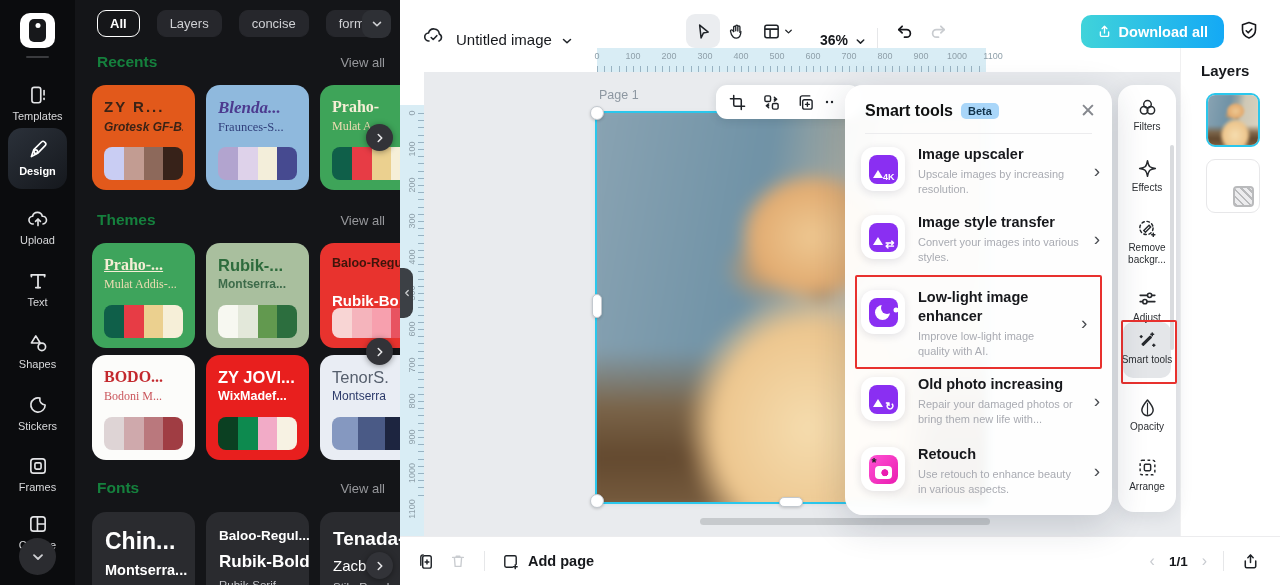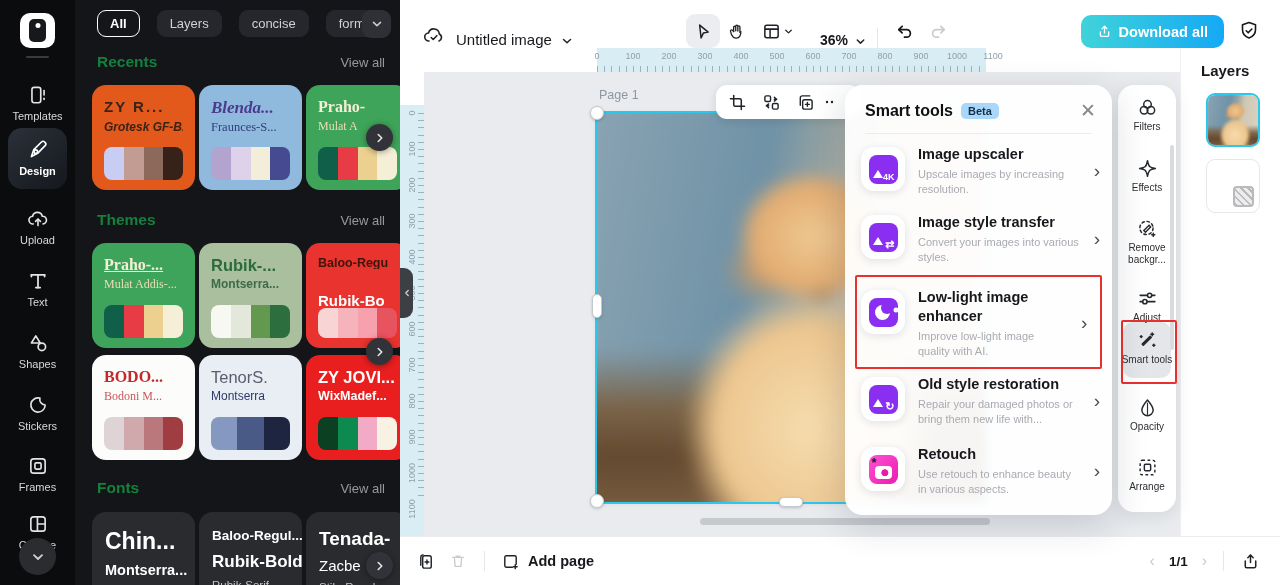--- a/index.html
+++ b/index.html
@@ -27,21 +27,21 @@
   .panel-dark{position:absolute;left:75px;top:0;width:325px;height:585px;background:#141518;overflow:hidden;z-index:30}
   .tagbar{position:absolute;left:22px;top:10px;right:8px;display:flex;gap:17px;align-items:center}
   .chip{background:#26272c;border:1.5px solid #26272c;border-radius:9px;padding:5px 12px;font-size:13px;
         color:#cfd0d4;white-space:nowrap;cursor:pointer}
   .chip.active{background:#151619;border-color:#fff;color:#fff;font-weight:700}
   .tag-more{position:absolute;left:287px;top:10px;width:29px;height:28px;border-radius:9px;background:#2e3035;
         display:flex;align-items:center;justify-content:center;cursor:pointer;z-index:3}
   .sec-head{position:absolute;left:22px;right:15px;display:flex;justify-content:space-between;align-items:center}
   .sec-title{font-size:15.5px;font-weight:700;color:#15803d}
   .view-all{font-size:13px;color:#97989c;cursor:pointer}
-  .card-row{position:absolute;left:17px;display:flex;gap:4px}
+  .card-row{position:absolute;left:17px;display:flex;gap:11px}
   .card{width:103px;height:105px;border-radius:14px;padding:14px 12px 10px;box-sizing:border-box;
         display:flex;flex-direction:column;cursor:pointer;flex:none}
   .card .t{font-size:16px;font-weight:700;line-height:1.05;white-space:nowrap;overflow:hidden}
   .card .s{font-size:12px;margin-top:3px;white-space:nowrap;overflow:hidden}
   .pal{display:flex;height:33px;border-radius:8px;overflow:hidden;margin-top:auto}
   .pal span{flex:1}
   .card.v-serif .t,.card.v-serif .s{font-family:"Liberation Serif",serif}
   .card.v-script .t{font-family:"Liberation Serif",serif;font-style:italic;font-weight:700;font-size:17px}
   .card.v-script .s{font-family:"Liberation Serif",serif;font-size:12.5px}
   .card.v-bubble .t{font-weight:800;letter-spacing:2px;font-size:15px}
@@ -376,38 +376,38 @@
         <div class="t" style="color: rgb(195, 40, 45);">BODO...</div>
         <div class="s" style="color: rgb(202, 87, 93);">Bodoni M...</div>
         <div class="pal">
           <span style="background: rgb(222, 212, 213);"></span>
           <span style="background: rgb(207, 169, 172);"></span>
           <span style="background: rgb(186, 120, 125);"></span>
           <span style="background: rgb(160, 61, 67);"></span>
         </div>
       </div>
 
-      <div class="card v-tenor" style="background: rgb(233, 237, 244);">
-        <div class="t" style="color: rgb(86, 95, 109);">TenorS.</div>
-        <div class="s" style="color: rgb(44, 58, 106);">Montserra</div>
-        <div class="pal">
-          <span style="background: rgb(133, 152, 192);"></span>
-          <span style="background: rgb(74, 90, 134);"></span>
-          <span style="background: rgb(29, 37, 64);"></span>
-        </div>
-      </div>
-
       <div class="card v-zy" style="background: rgb(232, 31, 30);">
         <div class="t" style="color: rgb(255, 255, 255);">ZY JOVI...</div>
         <div class="s" style="color: rgb(255, 255, 255);">WixMadef...</div>
         <div class="pal">
           <span style="background: rgb(11, 64, 34);"></span>
           <span style="background: rgb(13, 138, 79);"></span>
           <span style="background: rgb(242, 171, 199);"></span>
           <span style="background: rgb(247, 242, 227);"></span>
+        </div>
+      </div>
+
+      <div class="card v-tenor" style="background: rgb(233, 237, 244);">
+        <div class="t" style="color: rgb(86, 95, 109);">TenorS.</div>
+        <div class="s" style="color: rgb(44, 58, 106);">Montserra</div>
+        <div class="pal">
+          <span style="background: rgb(133, 152, 192);"></span>
+          <span style="background: rgb(74, 90, 134);"></span>
+          <span style="background: rgb(29, 37, 64);"></span>
         </div>
       </div>
     </div>
   <div class="next-circle" style="top:338px">
     <svg width="14" height="14" viewBox="0 0 16 16" fill="none" stroke="#e8e8ea" stroke-width="1.8" stroke-linecap="round" stroke-linejoin="round">
         <path d="M6 4l4 4-4 4"></path>
       </svg>
   </div>
 
   <div class="sec-head" style="top:479px">
@@ -639,21 +639,21 @@
       <div class="sp-item-desc">Improve low-light image quality with AI.</div>
     </div>
     <span class="sp-chev">›</span>
   </div>
 
   <div class="sp-item" style="top:290px">
     <div class="st-icon">
         <div class="st-glyph g-restore"></div>
       </div>
     <div class="sp-text">
-      <div class="sp-item-title">Old style restoration</div>
+      <div class="sp-item-title">Old photo increasing</div>
       <div class="sp-item-desc">Repair your damaged photos or bring them new life with...</div>
     </div>
     <span class="sp-chev">›</span>
   </div>
 
   <div class="sp-item" style="top:360px">
     <div class="st-icon">
         <div class="st-glyph pink g-retouch"></div>
       </div>
     <div class="sp-text">

